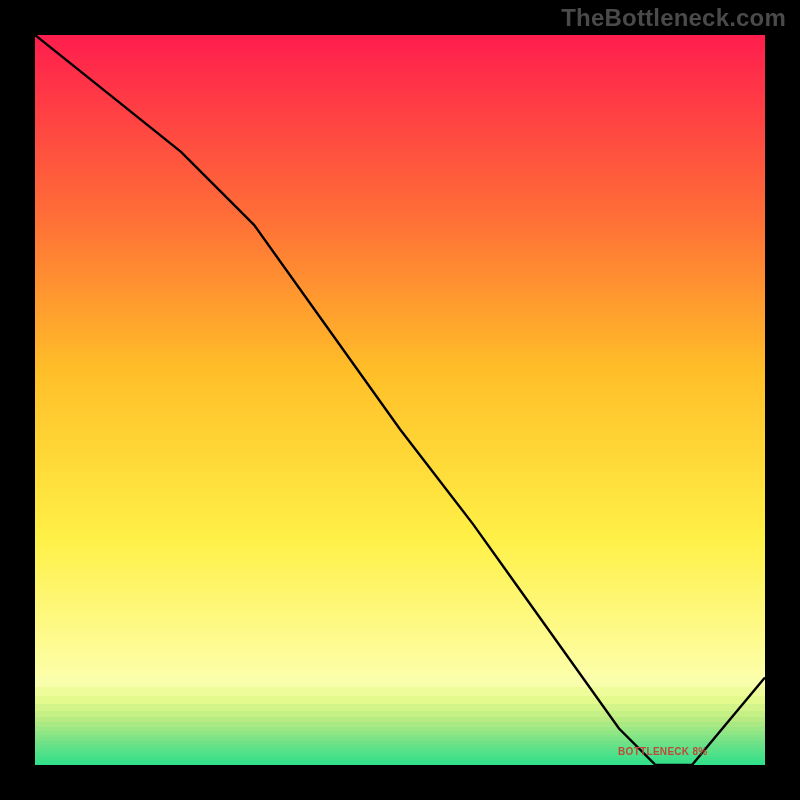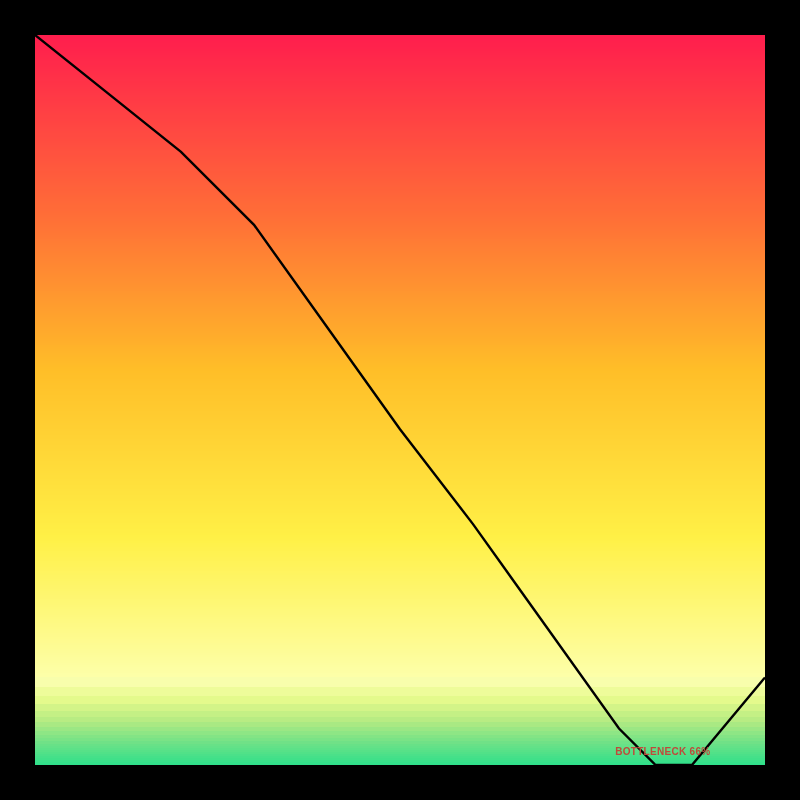--- a/index.html
+++ b/index.html
@@ -59,20 +59,21 @@
     color: #bf4a3a;
     letter-spacing: 0.3px;
     white-space: nowrap;
     transform: translateX(-50%);
   }
 </style>
 </head>
 <body>
 
 <div class="stage">
+  <div class="watermark">TheBottleneck.com</div>
 
   <div class="plot-frame">
     <div class="plot-inner" id="plot-inner">
         <div class="band" style="top: 0px; height: 2px; background: rgb(255, 30, 77);"></div>
         <div class="band" style="top: 2px; height: 2px; background: rgb(255, 31, 77);"></div>
         <div class="band" style="top: 4px; height: 2px; background: rgb(255, 32, 77);"></div>
         <div class="band" style="top: 6px; height: 2px; background: rgb(255, 33, 76);"></div>
         <div class="band" style="top: 8px; height: 2px; background: rgb(255, 34, 76);"></div>
         <div class="band" style="top: 10px; height: 2px; background: rgb(255, 34, 76);"></div>
         <div class="band" style="top: 12px; height: 2px; background: rgb(255, 35, 76);"></div>
@@ -410,16 +411,16 @@
         <div class="band" style="top: 719px; height: 2px; background: rgb(75, 224, 137);"></div>
         <div class="band" style="top: 721px; height: 2px; background: rgb(69, 224, 137);"></div>
         <div class="band" style="top: 723px; height: 2px; background: rgb(64, 224, 137);"></div>
         <div class="band" style="top: 725px; height: 2px; background: rgb(58, 224, 137);"></div>
         <div class="band" style="top: 727px; height: 2px; background: rgb(52, 224, 138);"></div>
         <div class="band" style="top: 729px; height: 2px; background: rgb(46, 224, 138);"></div>
 
       <svg class="curve-svg" id="curve-svg" viewBox="0 0 730 730" preserveAspectRatio="none">
         <path id="curve-path" d="M0.0 0.0 L73.0 58.4 L146.0 116.8 L219.0 189.8 L292.0 292.0 L365.0 394.2 L438.0 489.1 L511.0 591.3 L584.0 693.5 L620.5 730.0 L657.0 730.0 L730.0 642.4"></path>
       </svg>
-      <div class="min-label" id="min-label" style="left: 627.8px; top: 710.7px;">BOTTLENECK 66%</div>
+      <div class="min-label" id="min-label" style="left: 627.8px; top: 710.7px;">BOTTLENECK 8%</div>
     </div>
   </div>
 </div>
 
 </body></html>

